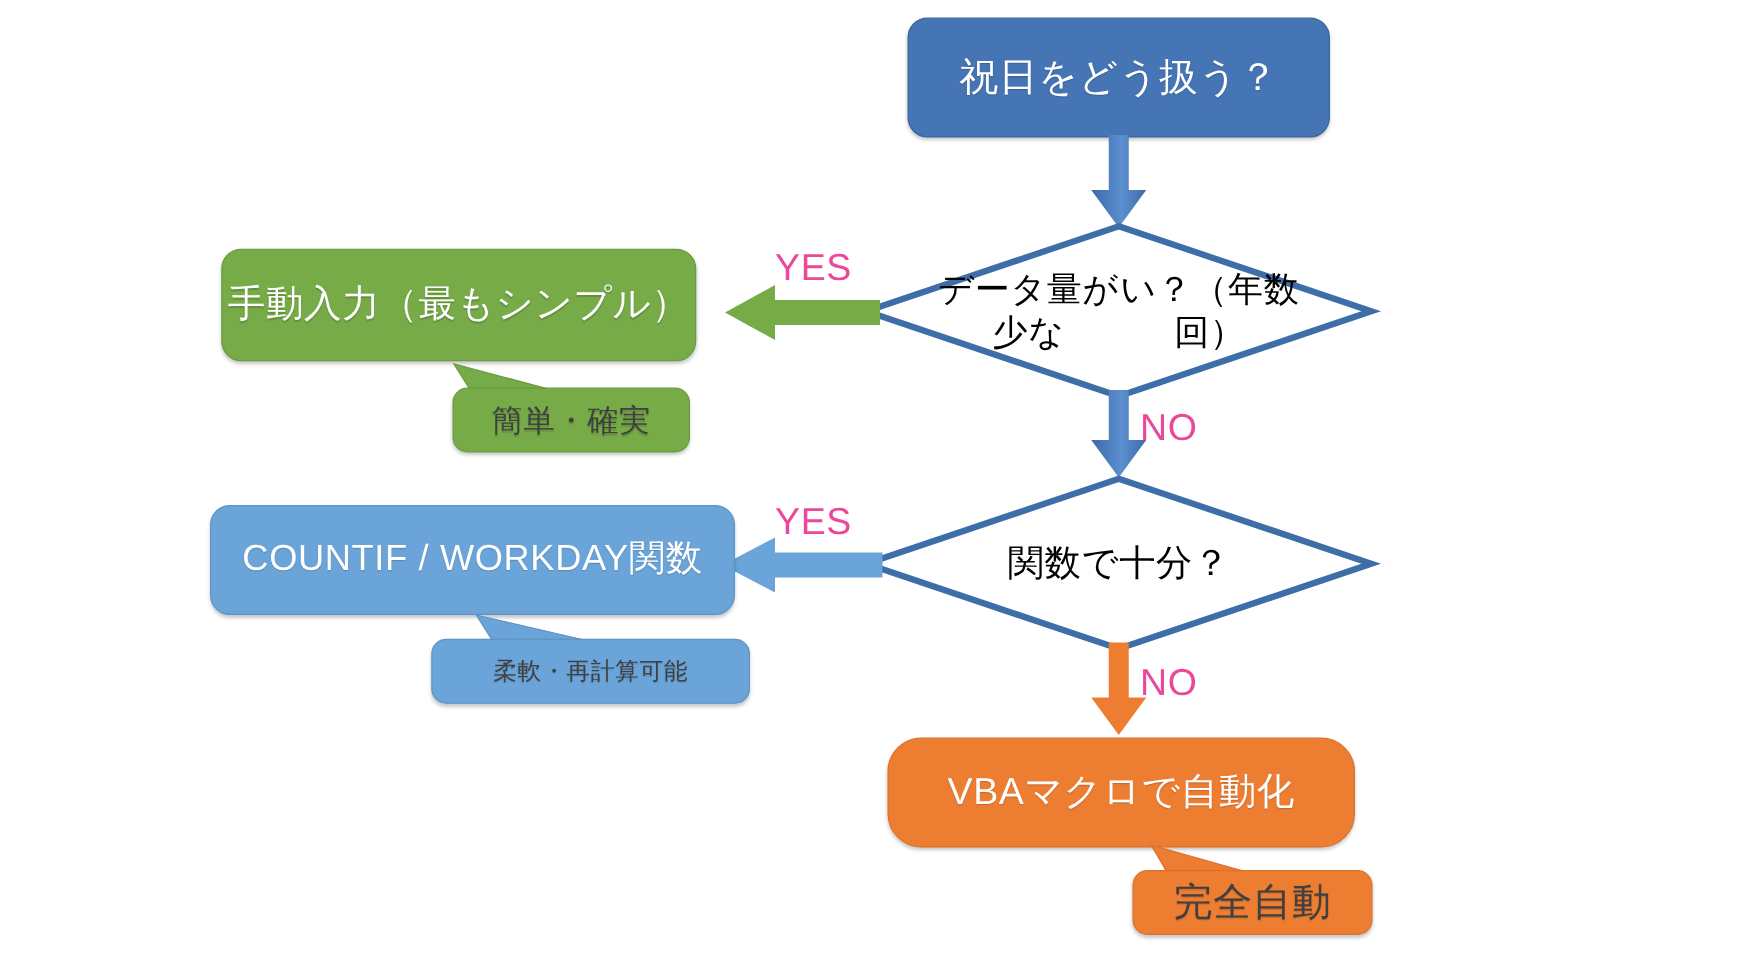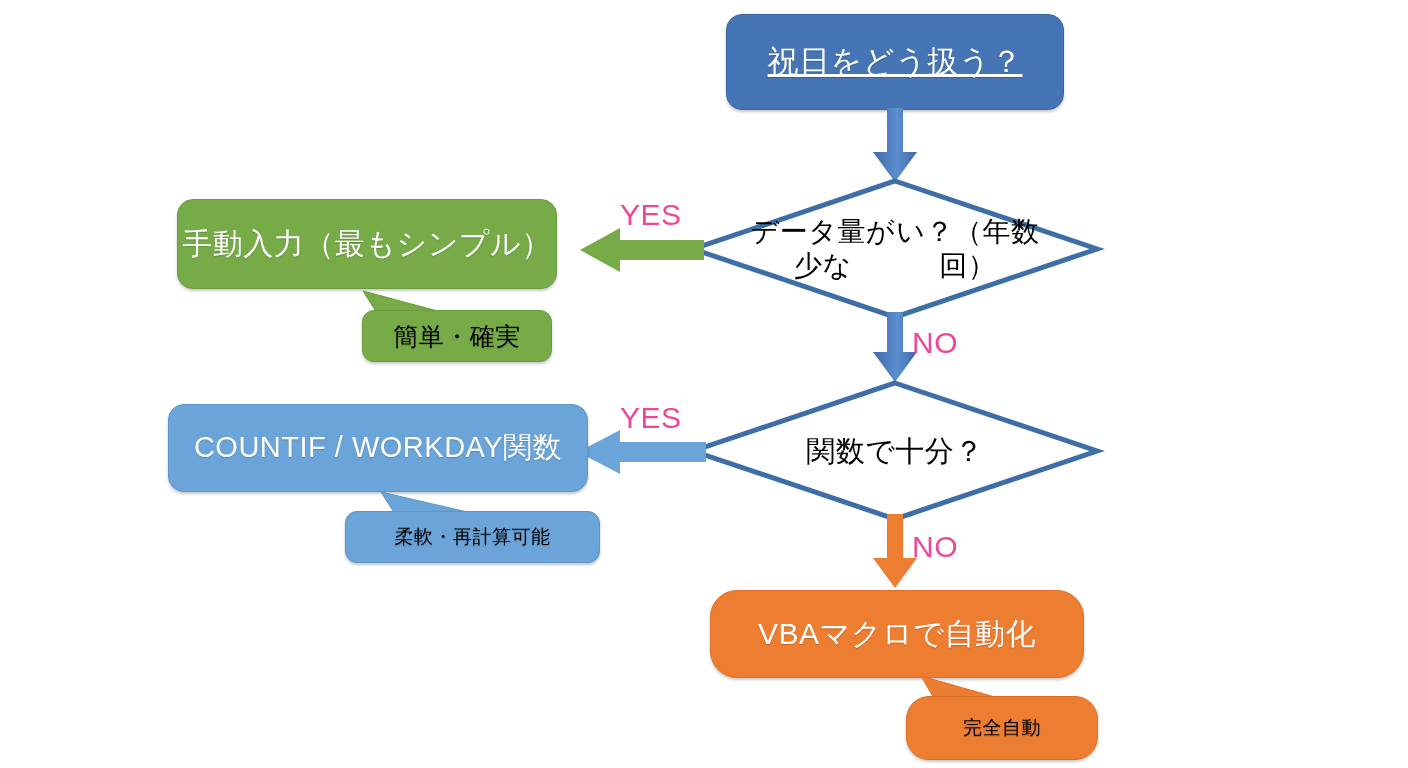--- a/index.html
+++ b/index.html
@@ -30,21 +30,20 @@
     text-align: center;
     line-height: 1.15;
     letter-spacing: 0.5px;
     text-shadow: 0 1px 1px rgba(0,0,0,0.18);
     box-shadow: 0 2px 3px rgba(0,0,0,0.22);
   }
 
   .node-start {
     background: #4575b4;
     border: 1px solid #3a66a0;
-    text-decoration: underline;
   }
   .node-green {
     background: #76ab48;
     border: 1px solid #6b9c40;
   }
   .node-blue {
     background: #6aa4d8;
     border: 1px solid #5d95c8;
   }
   .node-orange {
@@ -53,21 +52,21 @@
   }
 
   
   .callout {
     position: absolute;
     box-sizing: border-box;
     display: flex;
     align-items: center;
     justify-content: center;
     border-radius: 12px;
-    color: #000000;
+    color: #404040;
     text-align: center;
     letter-spacing: 0.5px;
     text-shadow: 0 1px 1px rgba(0,0,0,0.18);
     box-shadow: 0 2px 3px rgba(0,0,0,0.22);
   }
   .callout-green  { background: #76ab48; border: 1px solid #6b9c40; }
   .callout-blue   { background: #6aa4d8; border: 1px solid #5d95c8; }
   .callout-orange { background: #ed7d31; border: 1px solid #dd7129; }
 
   
@@ -184,17 +183,17 @@
   </svg>
   <div class="edge-label" style="left:912px; top:530px;">NO</div>
 
   <div class="node node-orange" style="left:710px; top:590px; width:374px; height:88px; font-size:30px;border-radius:27px;">
     <span>VBAマクロで自動化</span>
   </div>
 
   <svg class="tail" style="left:915px; top:672px; width:140px; height:42px;" viewBox="0 0 140 42">
     <polygon points="6,4 140,42 28,42" fill="#ed7d31" stroke="#dd7129" stroke-width="1"></polygon>
   </svg>
-  <div class="callout callout-orange" style="left:906px; top:696px; width:192px; height:64px; font-size:19px;border-radius:23px;">
+  <div class="callout callout-orange" style="left:906px; top:696px; width:192px; height:52px; font-size:31px;">
     <span>完全自動</span>
   </div>
 
 </div>
 
 </body></html>

